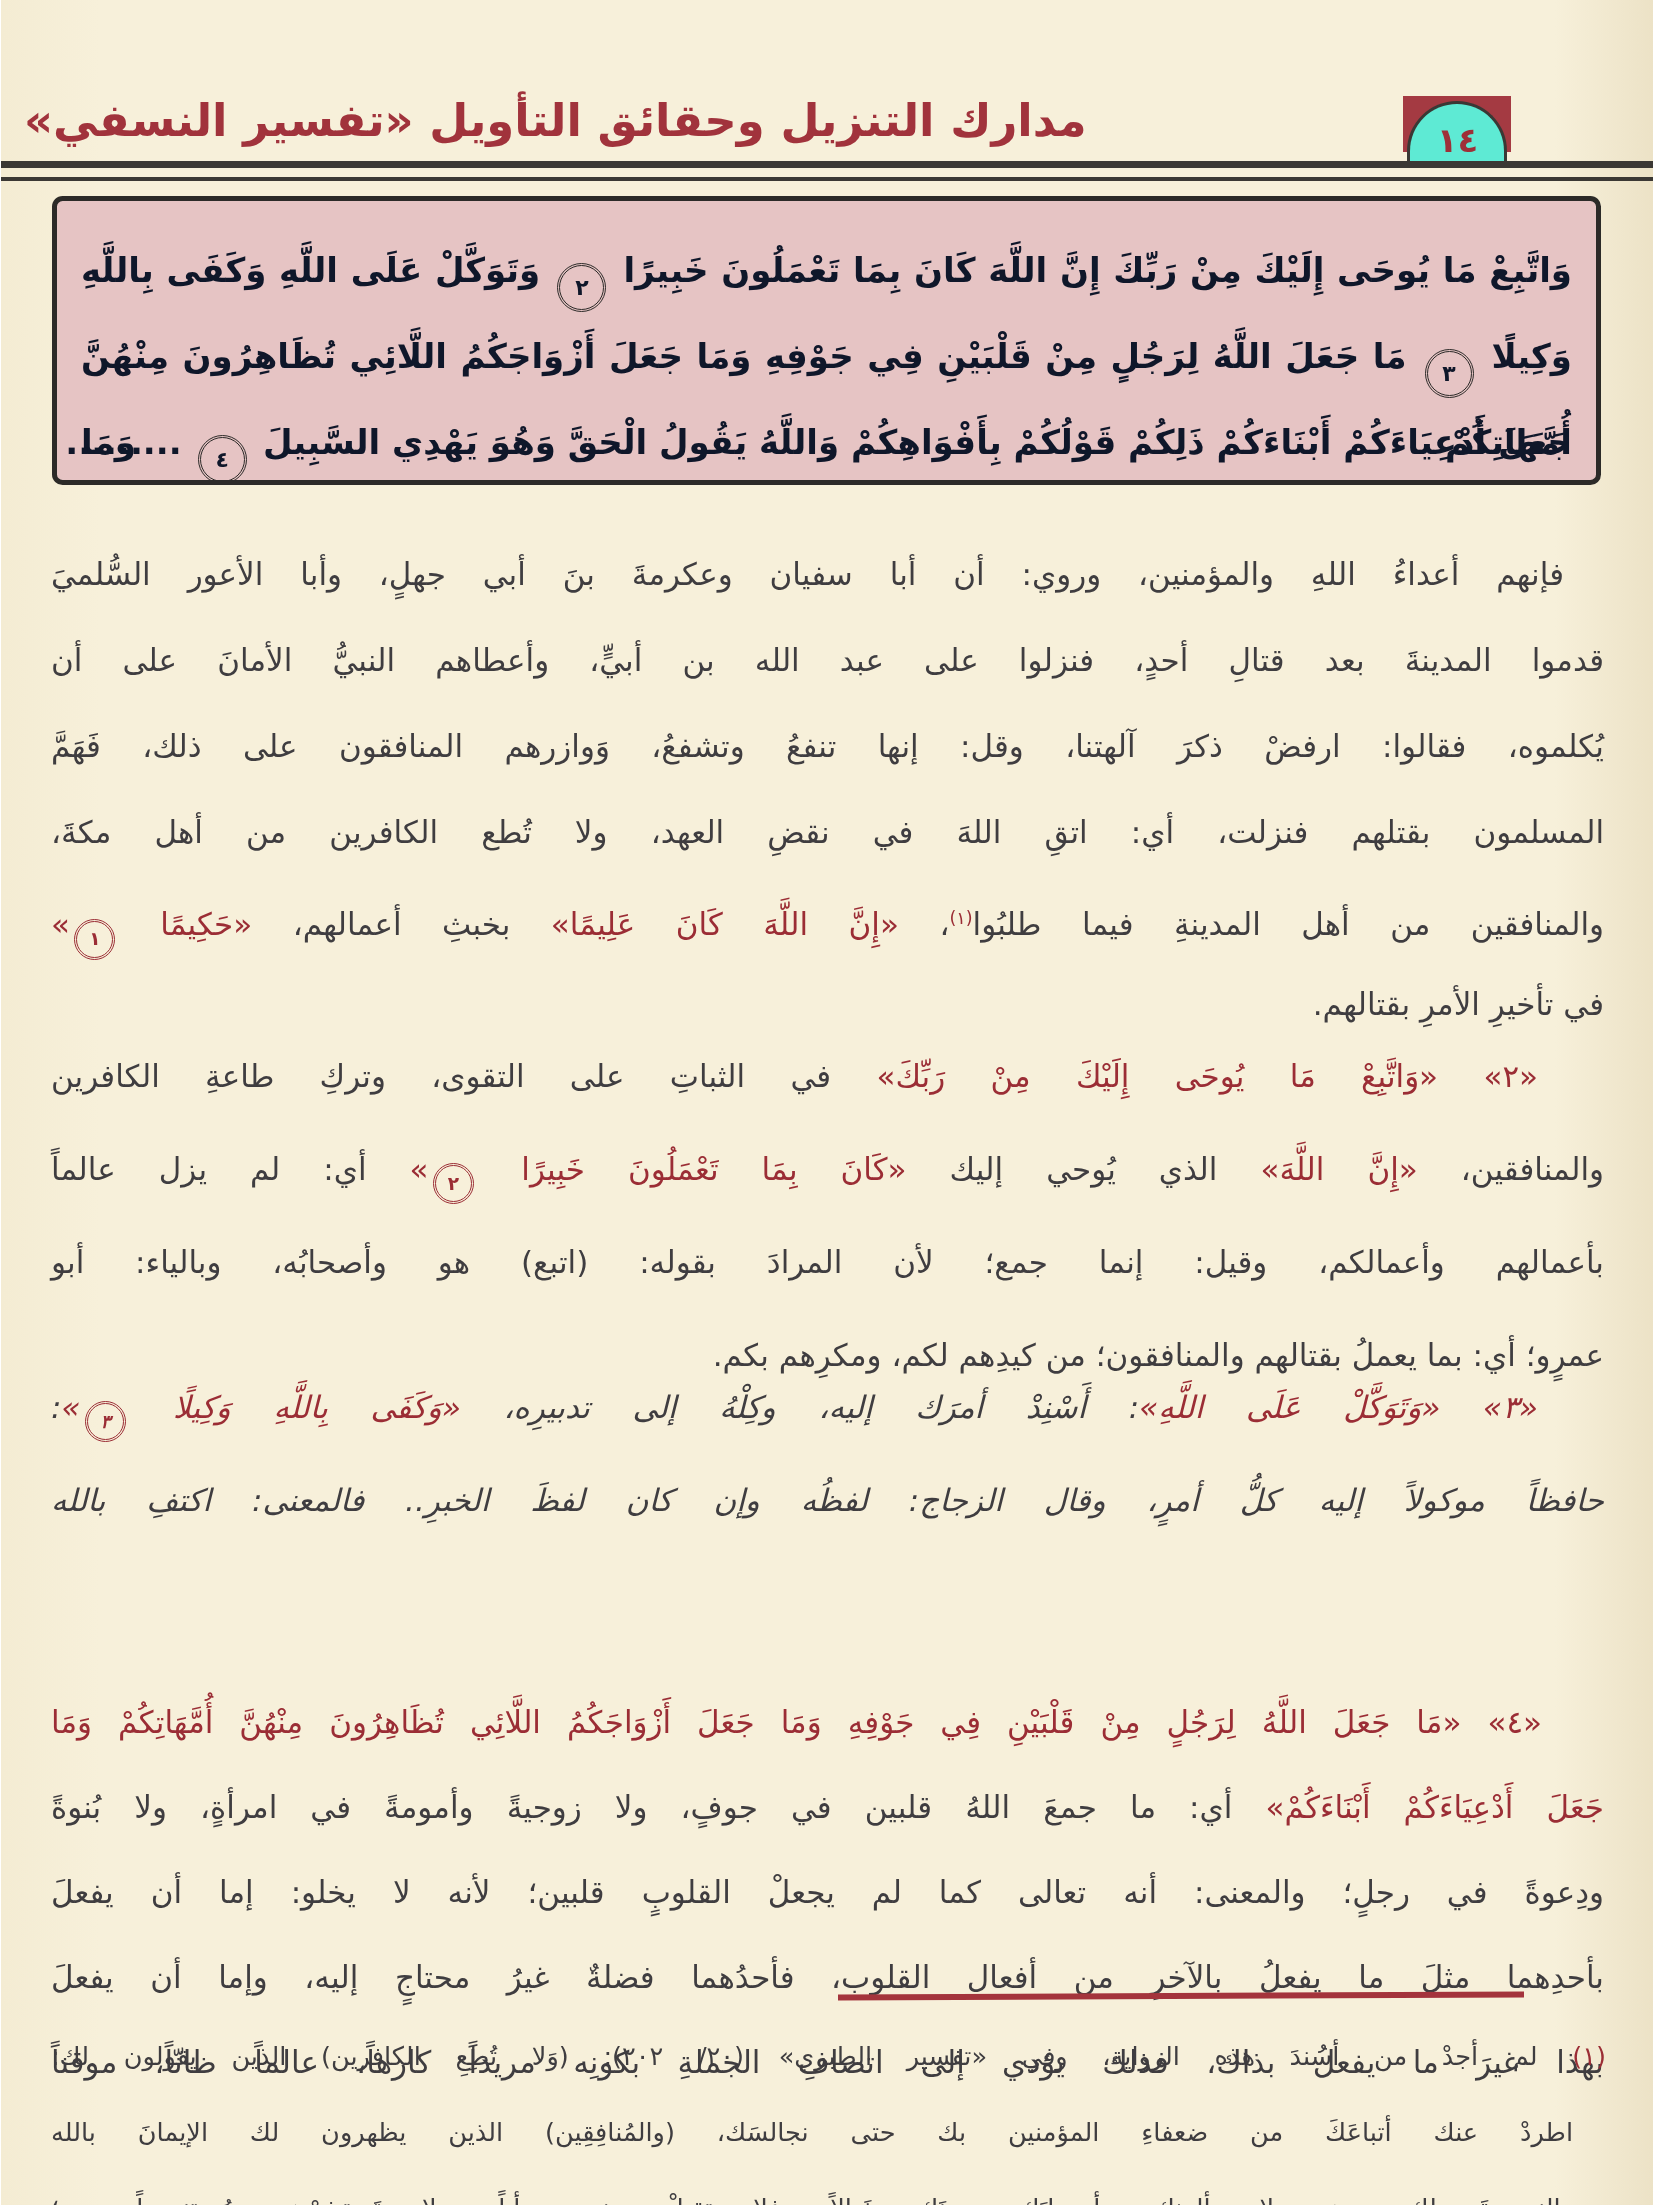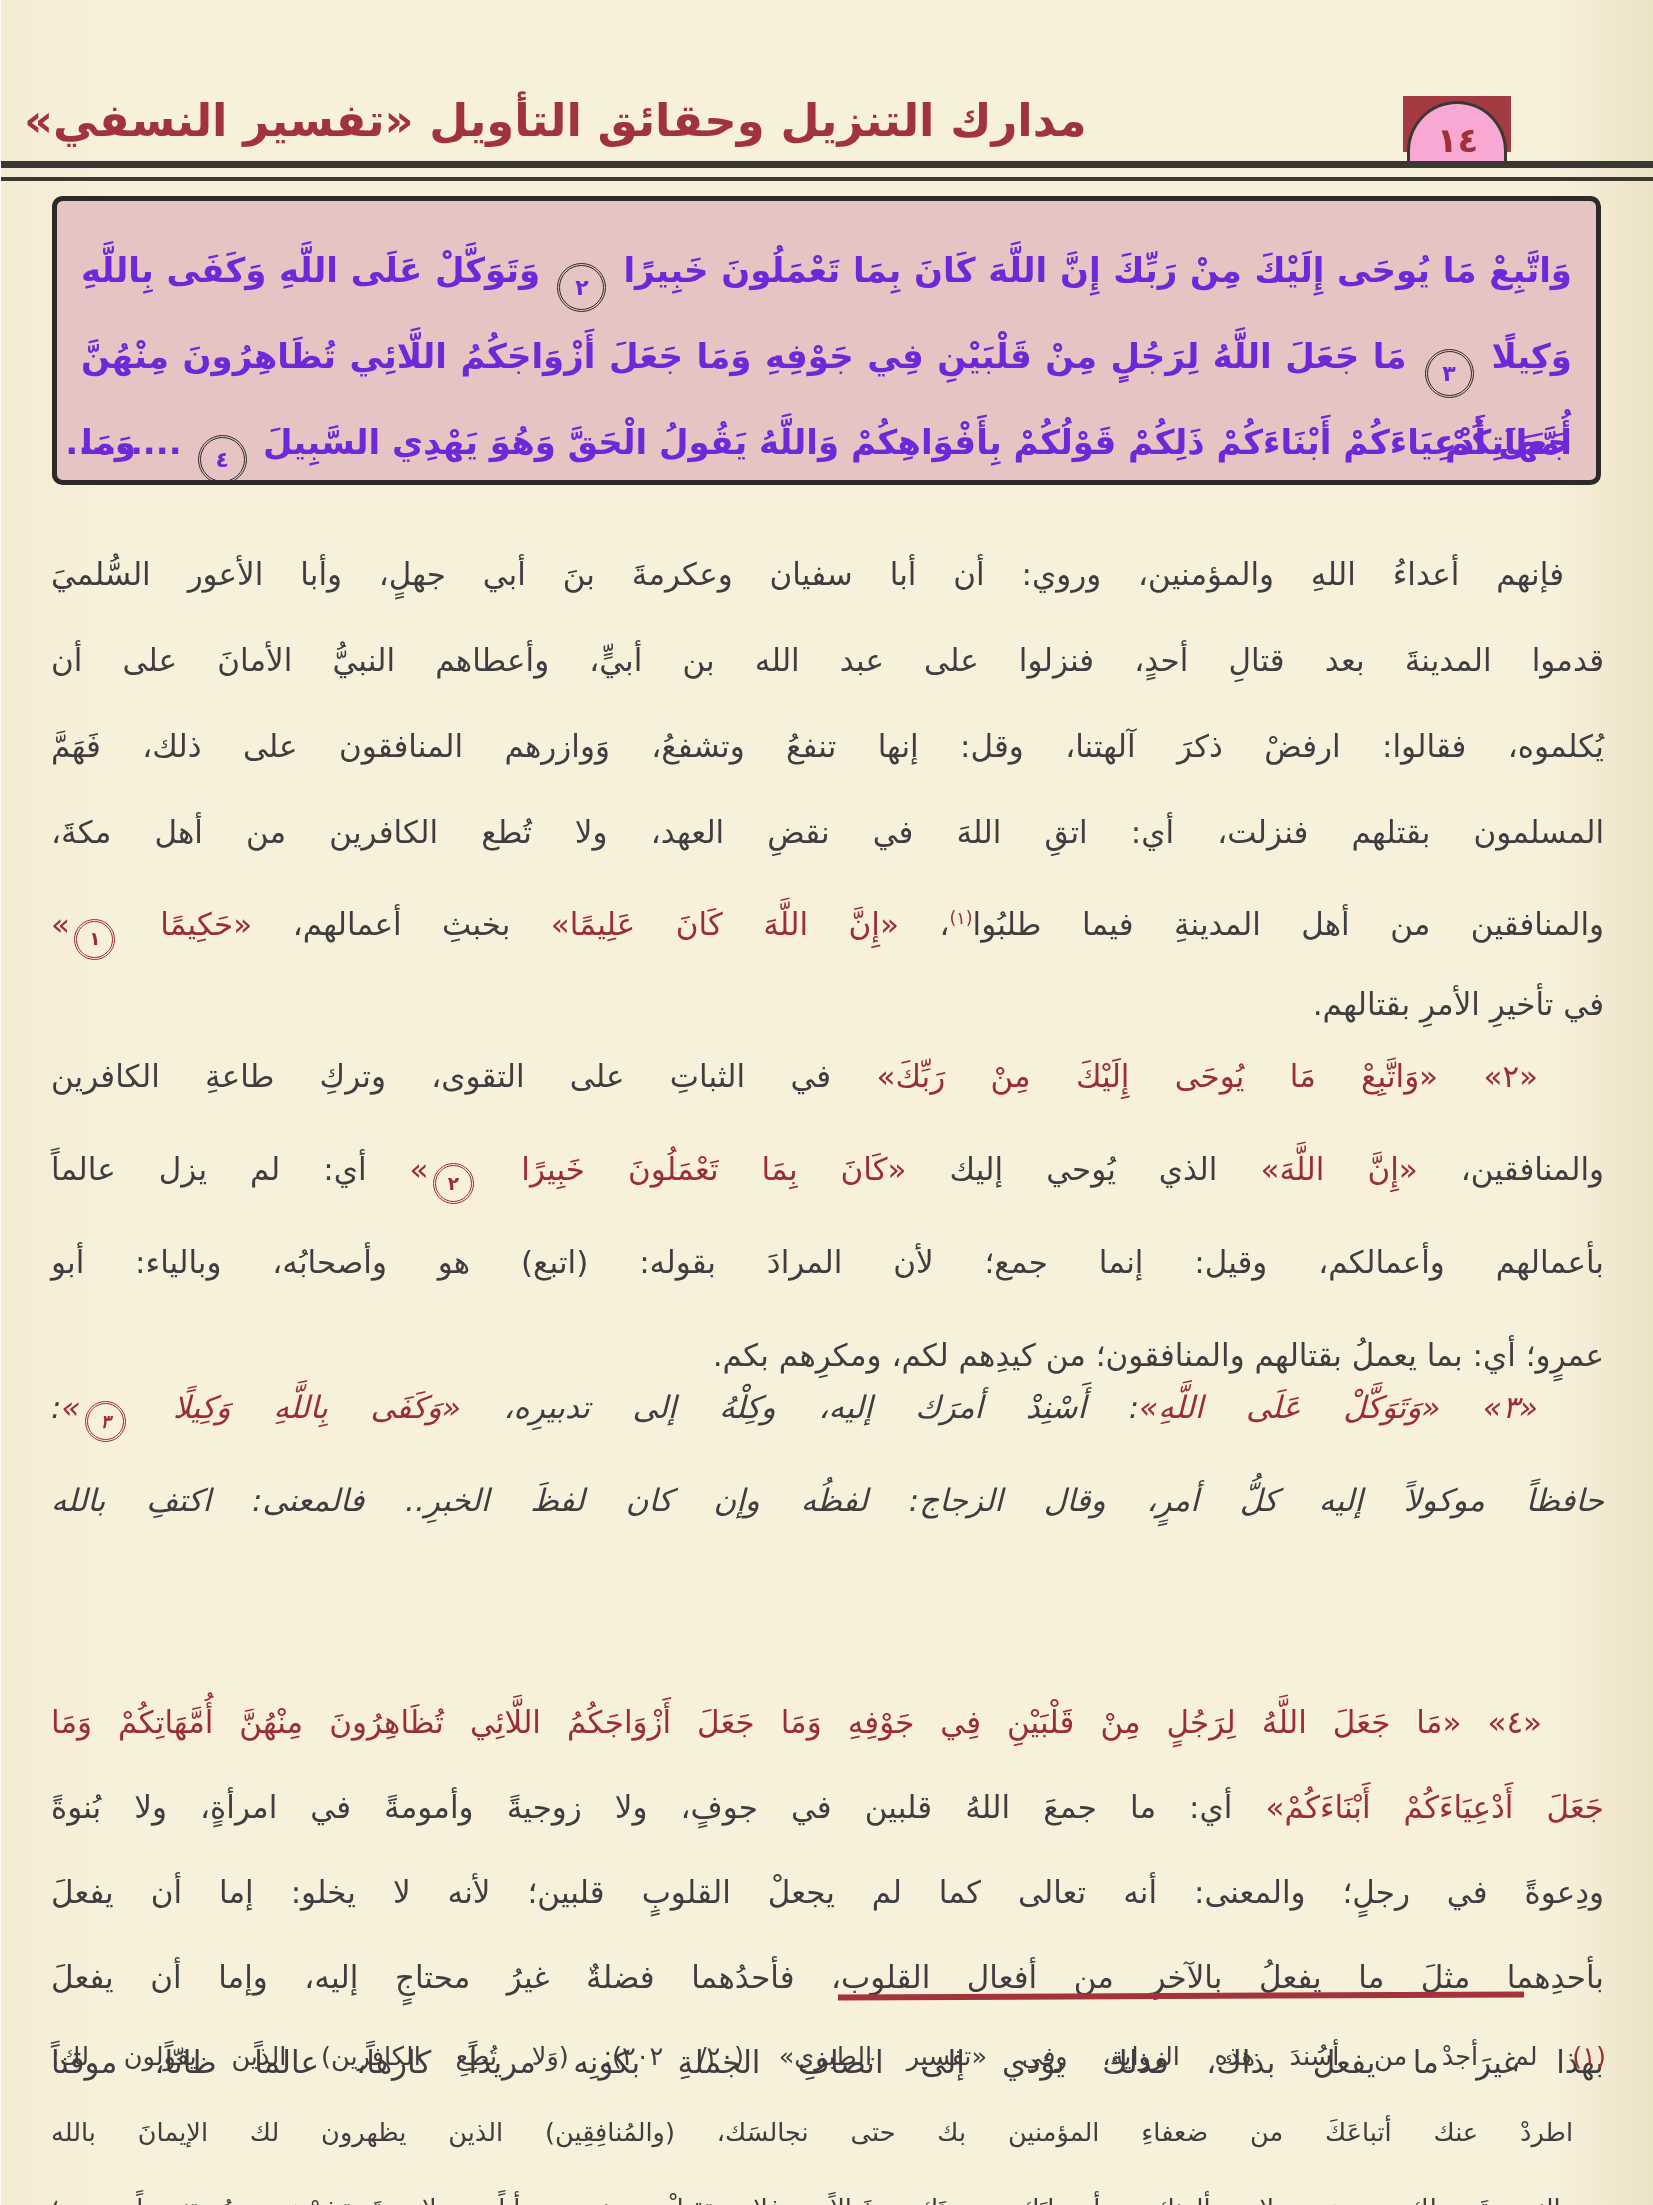--- a/index.html
+++ b/index.html
@@ -12,30 +12,30 @@
   
   #header-title{
     left:24px;top:94px;font-size:45px;font-weight:bold;color:#a1333c;
     white-space:nowrap;direction:rtl;
   }
   #rule-thick{left:0;top:161px;width:1654px;height:7px;background:#3b3834;}
   #rule-thin{left:0;top:177px;width:1654px;height:3.5px;background:#3b3834;}
   #page-badge{left:1403px;top:96px;width:108px;height:56px;background:#a43a42;}
   #badge-arch{
     position:absolute;left:4.4px;top:5.3px;width:100px;height:61px;box-sizing:border-box;
-    background:#f9a8d4;border:3.5px solid #3a3835;border-bottom:none;
+    background:#5eead4;border:3.5px solid #3a3835;border-bottom:none;
     border-radius:50px 50px 0 0;display:flex;align-items:flex-end;justify-content:center;
   }
   #badge-arch span{font-size:34px;font-weight:bold;color:#9e3038;line-height:1.1;padding-bottom:2.6px;}
   #badge-base{position:absolute;left:0;top:65px;width:108px;height:5.7px;background:#3a3835;}
   
   #verse-box{
     left:52px;top:196px;width:1549px;height:289px;box-sizing:border-box;
     background:#e6c4c4;border:5.3px solid #2c2a28;border-radius:10.6px;
-    padding:25.6px 24px 0 24px;font-size:34px;font-weight:bold;color:#6d28d9;
+    padding:25.6px 24px 0 24px;font-size:34px;font-weight:bold;color:#0f172a;
   }
   #verse-box .line{height:86px;line-height:86px;}
   
   .para{left:51px;width:1553px;font-size:31px;}
   #p1{top:531px;} #p1 .line{height:86px;line-height:86px;}
   #p2{top:1030px;} #p2 .line{height:93px;line-height:93px;}
   #p3{top:1361px;} #p3 .line{height:93px;line-height:93px;font-style:italic;}
   #p4{top:1680px;} #p4 .line{height:85px;line-height:85px;}
   
   #fn-divider{left:838px;top:1993px;width:686px;height:5.7px;background:#a4343c;transform:rotate(-0.25deg);}

